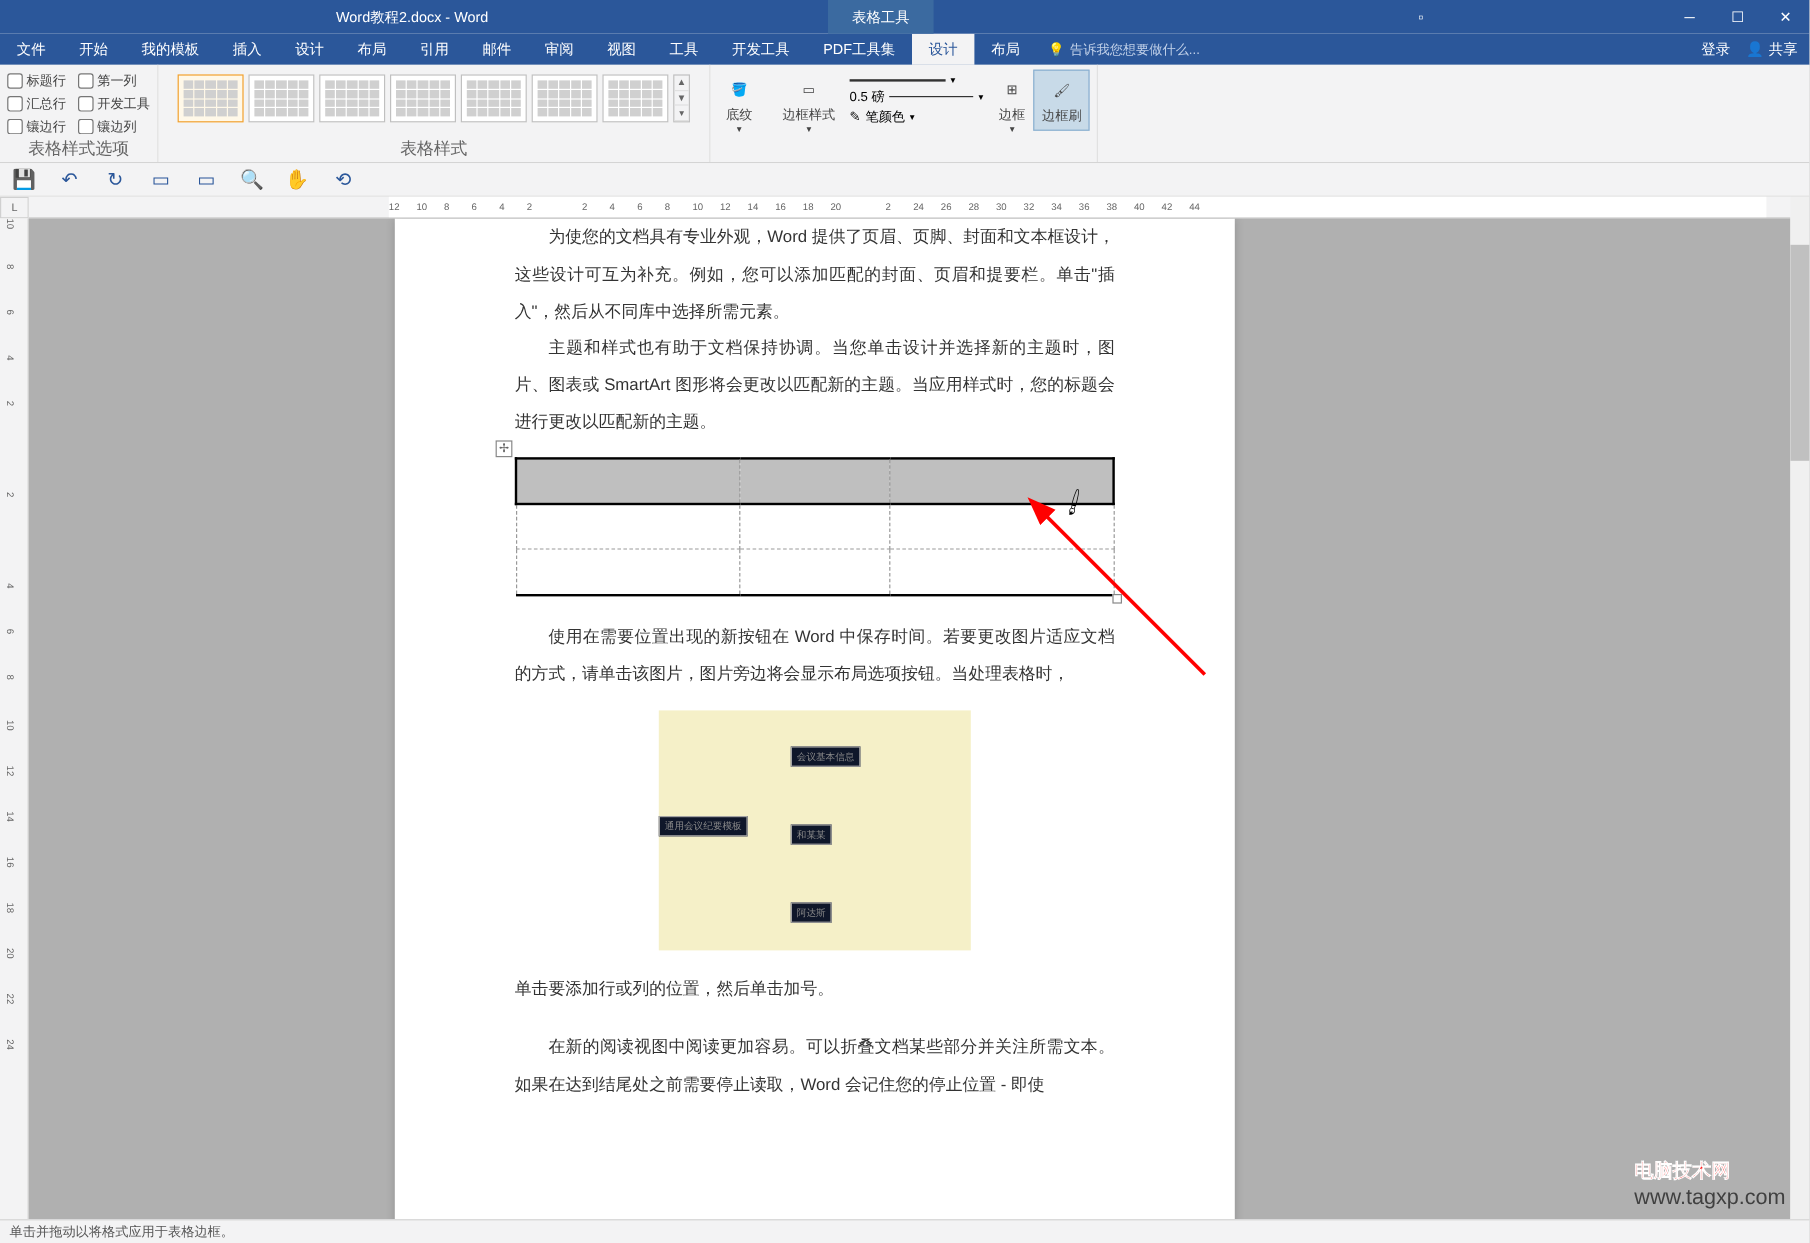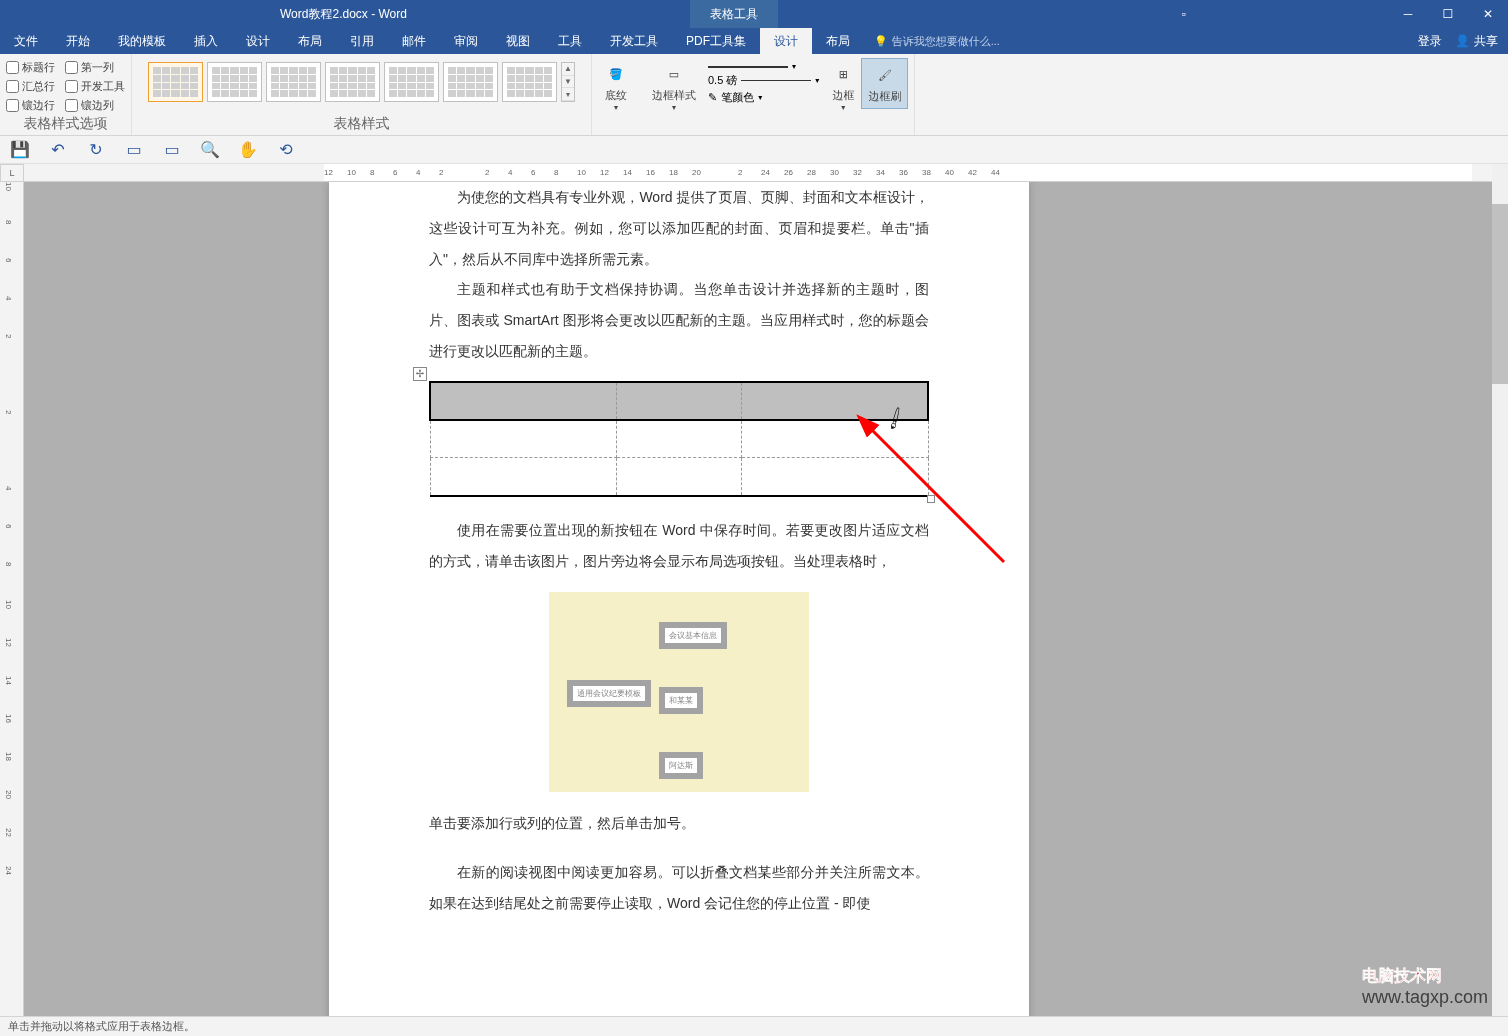--- a/index.html
+++ b/index.html
@@ -68,21 +68,21 @@
 .doc-table td { border: 1px dashed #999; height: 38px; }
 .doc-table tr:first-child td { background: #bfbfbf; border-top: 2.5px solid #000; border-bottom: 2.5px solid #000; }
 .doc-table tr:first-child td:first-child { border-left: 2.5px solid #000; }
 .doc-table tr:first-child td:last-child { border-right: 2.5px solid #000; }
 .doc-table tr:last-child td { border-bottom: 2.5px solid #000; }
 .doc-table-resize { position: absolute; right: -6px; bottom: -6px; width: 8px; height: 8px; border: 1px solid #888; background: #fff; }
 .brush-cursor { position: absolute; right: 24px; top: 28px; font-size: 16px; transform: rotate(-30deg); }
 
 
 .diagram { width: 260px; height: 200px; background: #f5f0c8; margin: 16px auto; position: relative; font-size: 8px; }
-.dg-box { position: absolute; background: #ffffff; border: 6px solid #a3a3a3; padding: 2px 4px; font-size: 8px; color: #888; }
+.dg-box { position: absolute; background: #0f172a; border: 1px solid #a3a3a3; padding: 2px 4px; font-size: 8px; color: #888; }
 
 
 .red-arrow { position: absolute; pointer-events: none; }
 
 
 .v-scroll { position: absolute; right: 0; top: 164px; bottom: 20px; width: 16px; background: #f0f0f0; }
 .v-scroll-thumb { position: absolute; top: 40px; width: 100%; height: 180px; background: #c0c0c0; }
 
 
 .statusbar { position: absolute; left: 0; right: 0; bottom: 0; height: 20px; background: #f3f3f4; border-top: 1px solid #d4d4d4; font-size: 11px; color: #555; display: flex; align-items: center; padding: 0 8px; }
@@ -484,21 +484,21 @@
             </tr>
       </tbody>
         </table>
       <div class="doc-table-resize"></div>
       <span class="brush-cursor">🖌</span>
     </div>
 
     <p class="first-indent">使用在需要位置出现的新按钮在 Word 中保存时间。若要更改图片适应文档的方式，请单击该图片，图片旁边将会显示布局选项按钮。当处理表格时，</p>
 
     <div class="diagram">
-      <div class="dg-box" style="left:18px;top:88px">通用会议纪要模板</div>
+      <div class="dg-box" style="left:0;top:88px">通用会议纪要模板</div>
       <div class="dg-box" style="left:110px;top:30px">会议基本信息</div>
       <div class="dg-box" style="left:110px;top:95px">和某某</div>
       <div class="dg-box" style="left:110px;top:160px">阿达斯</div>
     </div>
 
     <p>单击要添加行或列的位置，然后单击加号。</p>
     <br>
     <p class="first-indent">在新的阅读视图中阅读更加容易。可以折叠文档某些部分并关注所需文本。如果在达到结尾处之前需要停止读取，Word 会记住您的停止位置 - 即使</p>
   </div>
 

